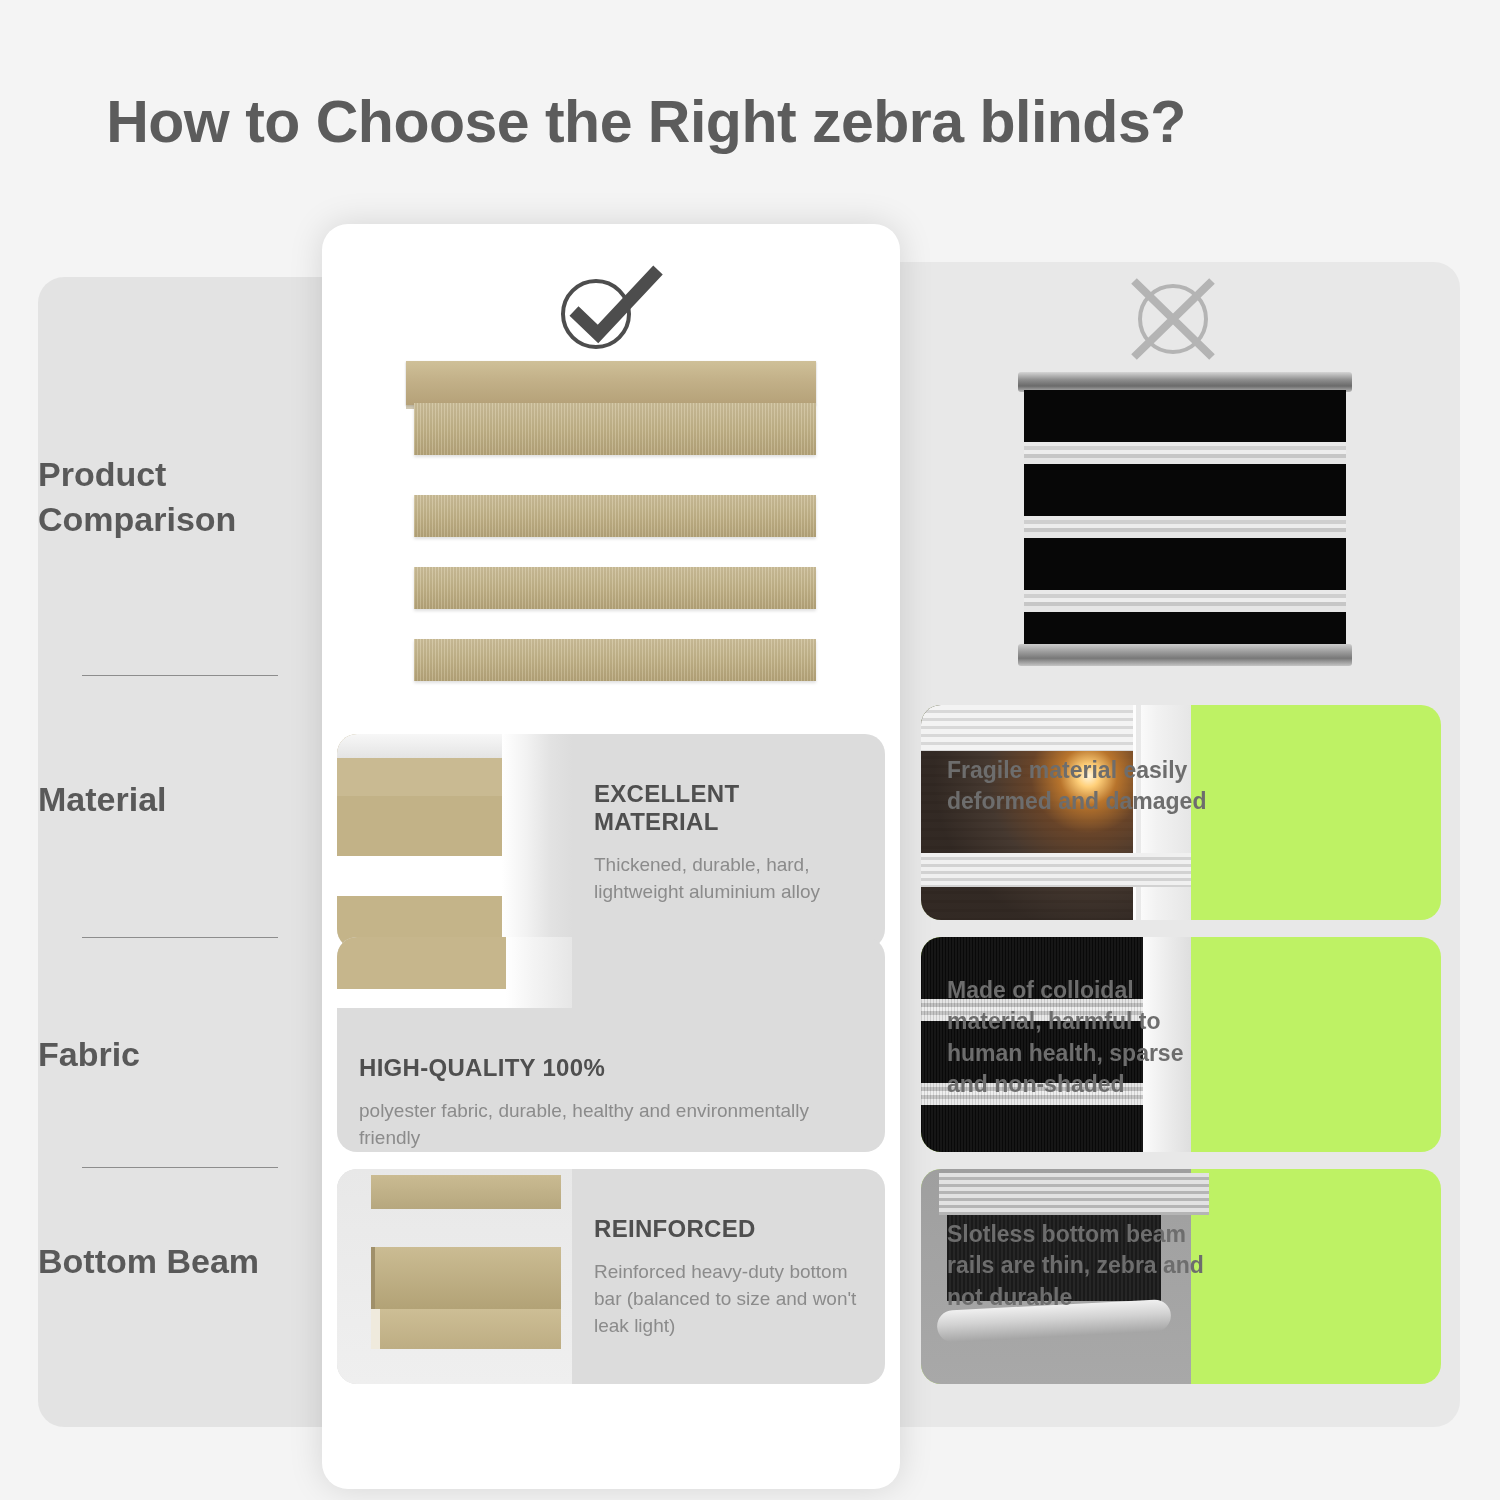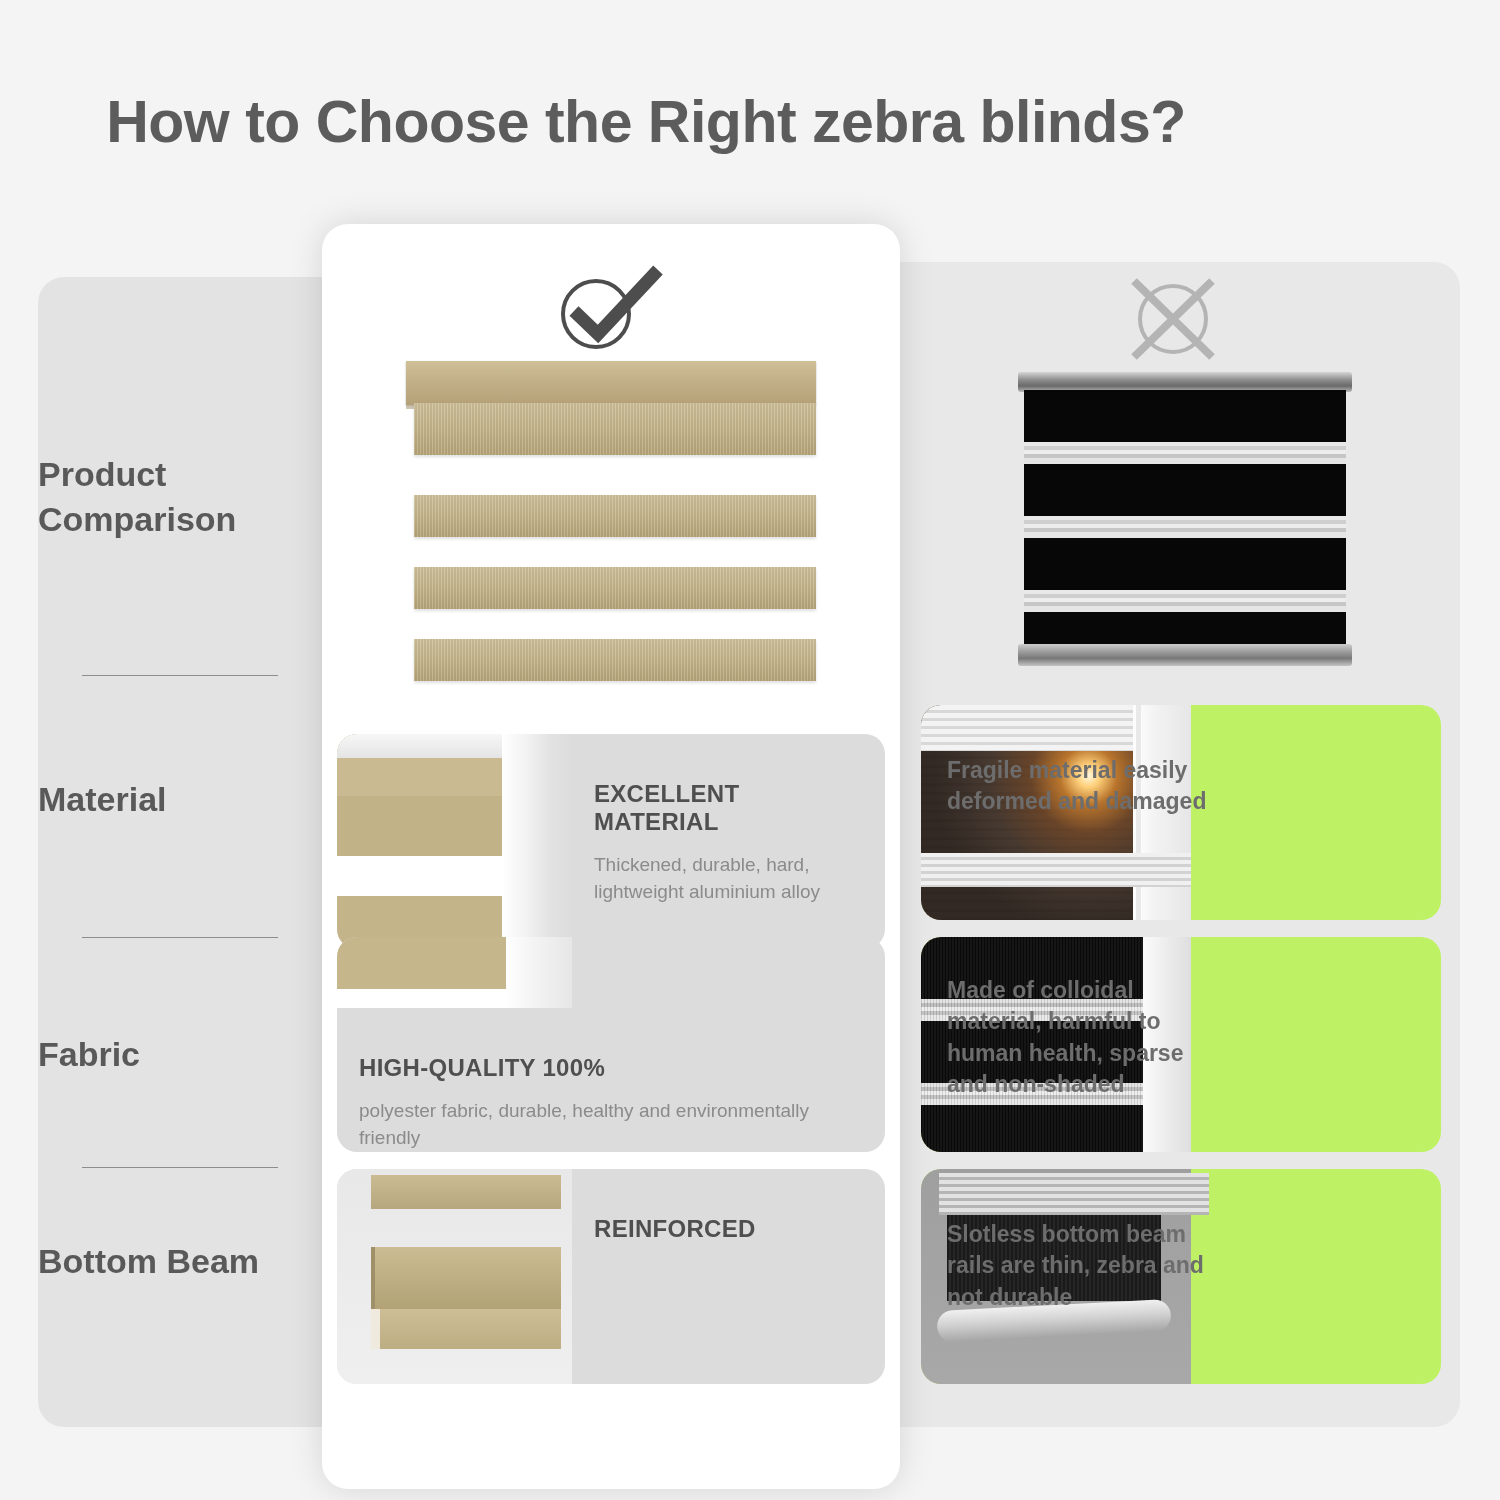--- a/index.html
+++ b/index.html
@@ -370,20 +370,21 @@
 <div class="card-good c2">
   <div class="cg-image">
     <div class="img-beam">
       <div class="bm-s1"></div>
         <div class="bm-s2"></div>
         <div class="bm-bar"></div>
     </div>
   </div>
   <div class="cg-text">
     <div class="cg-title">REINFORCED</div>
+    <div class="cg-body">Reinforced heavy-duty bottom bar (balanced to size and won't leak light)</div>
   </div>
 </div>
 
 <div class="card-bad c0">
   <div class="cb-image img-leak">
       <div class="frame"></div>
     </div>
   <div class="cb-text">Fragile material easily deformed and damaged</div>
 </div>
 

